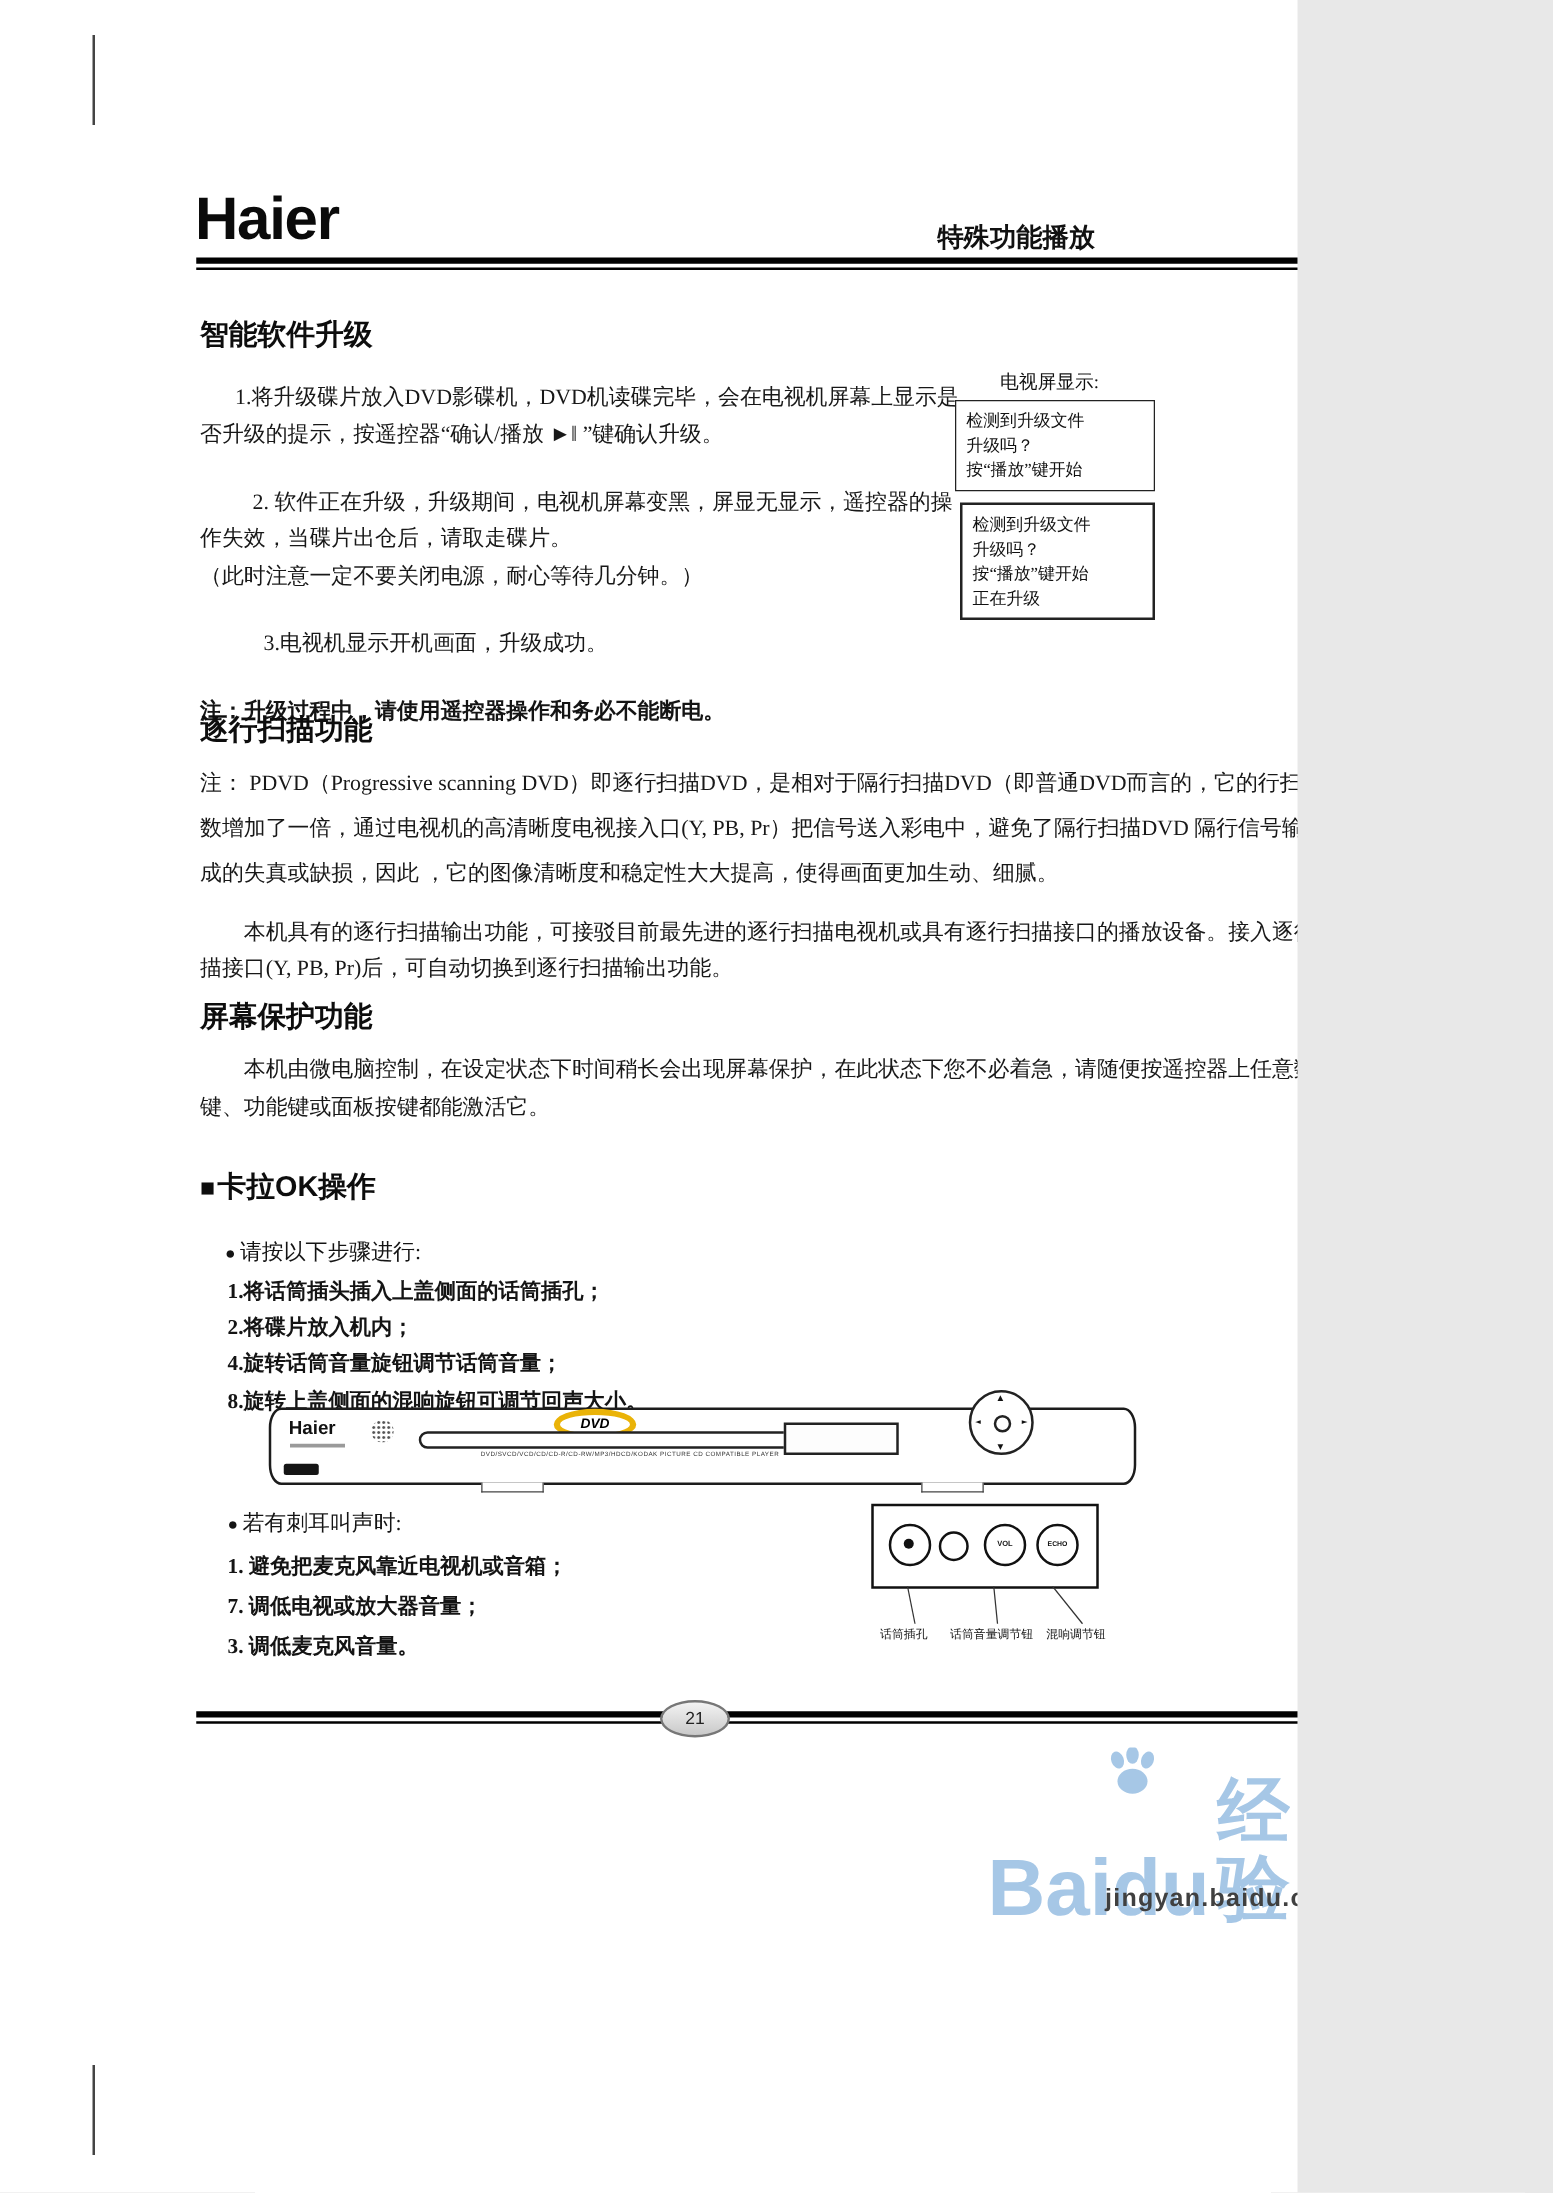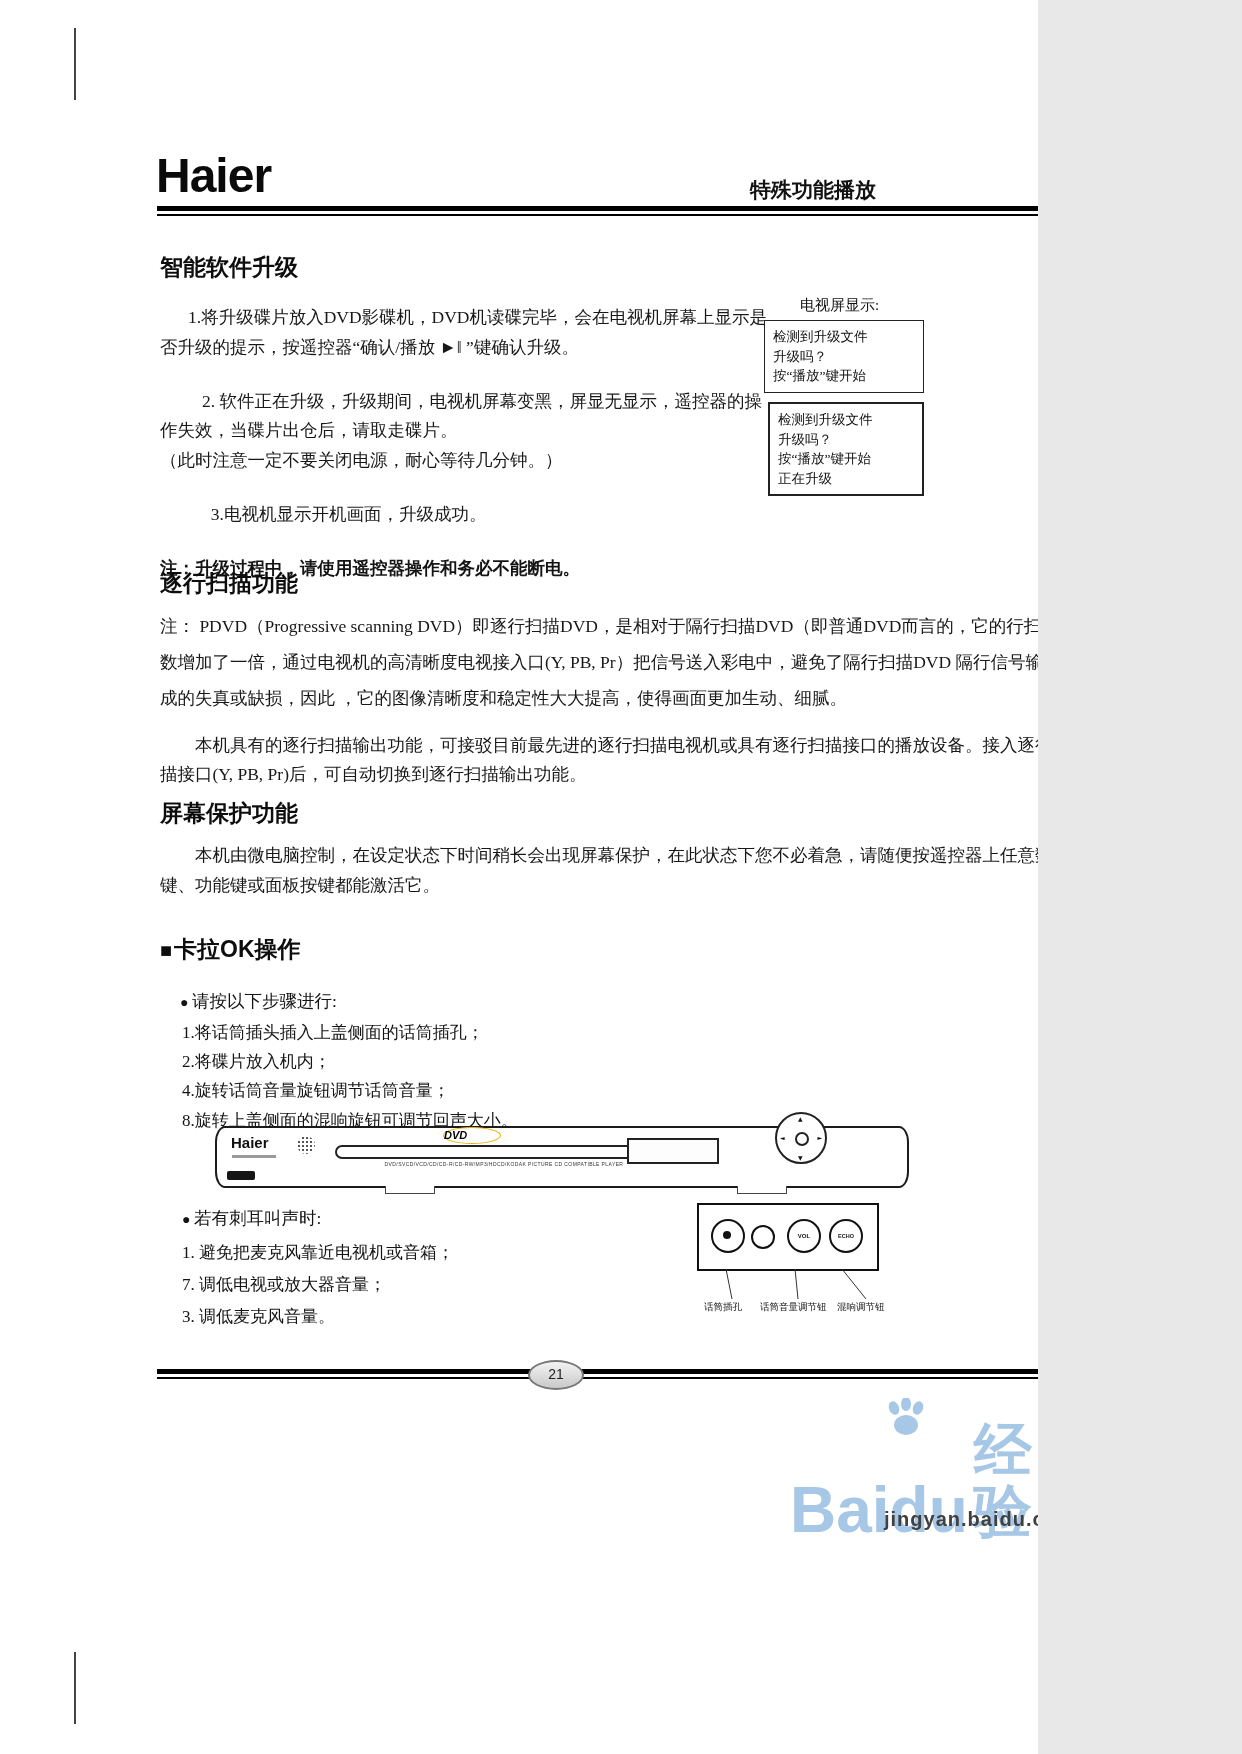--- a/index.html
+++ b/index.html
@@ -41,37 +41,37 @@
   #sec2 .note{margin:10px 0 0 0;line-height:2.05;}
 
   #sec3{left:160px;top:798px;width:924px;}
   #sec3 .para{margin:12px 0 0 0;text-indent:2em;}
 
   #sec4{left:160px;top:934px;width:640px;}
   #sec4 .sec-title::before{content:"■";margin-right:2px;font-size:20px;}
   .bullet-line{margin:24px 0 0 20px;font-size:17.5px;}
   .bullet-line::before{content:"●  ";font-size:14px;}
   .steps{margin:6px 0 0 22px;font-size:17px;line-height:1.6;}
-  .steps div{margin-top:2px;}
+  .steps div{margin-top:2px;font-weight:bold;}
 
   #sec4b{left:182px;top:1206px;width:470px;}
   #sec4b .bullet-line{margin:0;}
   #sec4b .steps{margin-top:8px;line-height:1.75;margin-left:0;}
 
   
   .dvd{position:absolute;left:215px;top:1126px;width:690px;height:58px;border:2px solid #1c1c1c;
        border-radius:10px / 16px;background:#fff;}
   .dvd-logo{position:absolute;left:14px;top:6px;font-family:"Liberation Sans","DejaVu Sans",sans-serif;
             font-weight:800;font-size:15px;color:#111;}
   .dvd-model-bar{position:absolute;left:15px;top:27px;width:44px;height:3px;background:#9a9a9a;}
   .grille{position:absolute;left:80px;top:8px;width:18px;height:18px;border-radius:50%;
           background:radial-gradient(#555 0.8px, transparent 1.4px);background-size:4px 4px;}
   .tray{position:absolute;left:118px;top:17px;width:338px;height:10px;border:2px solid #222;border-radius:8px;background:#fff;}
-  .dvd-oval{position:absolute;left:226px;top:-1px;width:56px;height:15px;border:1px solid #eab308;border-radius:50%;
-            font-family:"Liberation Sans","DejaVu Sans",sans-serif;
+  .dvd-oval{position:absolute;left:226px;top:-1px;width:56px;height:15px;border:5px solid #eab308;border-radius:50%;
+            text-align:center;font-family:"Liberation Sans","DejaVu Sans",sans-serif;
             font-weight:900;font-style:italic;font-size:11px;line-height:14px;color:#000;background:#fff;}
   .dvd-display{position:absolute;left:410px;top:10px;width:88px;height:22px;border:2px solid #222;background:#fdfdfd;}
   .jog{position:absolute;left:558px;top:-16px;width:48px;height:48px;border:2px solid #222;border-radius:50%;background:#fff;}
   .jog::after{content:"";position:absolute;left:18px;top:18px;width:10px;height:10px;border:2px solid #222;border-radius:50%;}
   .jog .a{position:absolute;font-size:6px;color:#111;font-family:"DejaVu Sans",sans-serif;}
   .jog .a.up{left:21px;top:1px;}   .jog .a.dn{left:21px;bottom:1px;}
   .jog .a.lf{left:3px;top:20px;}   .jog .a.rt{right:3px;top:20px;}
   .jog .a.up::before{content:"▲";} .jog .a.dn::before{content:"▼";}
   .jog .a.lf::before{content:"◄";} .jog .a.rt::before{content:"►";}
   .dvd-small{position:absolute;left:118px;top:33px;width:338px;text-align:center;

